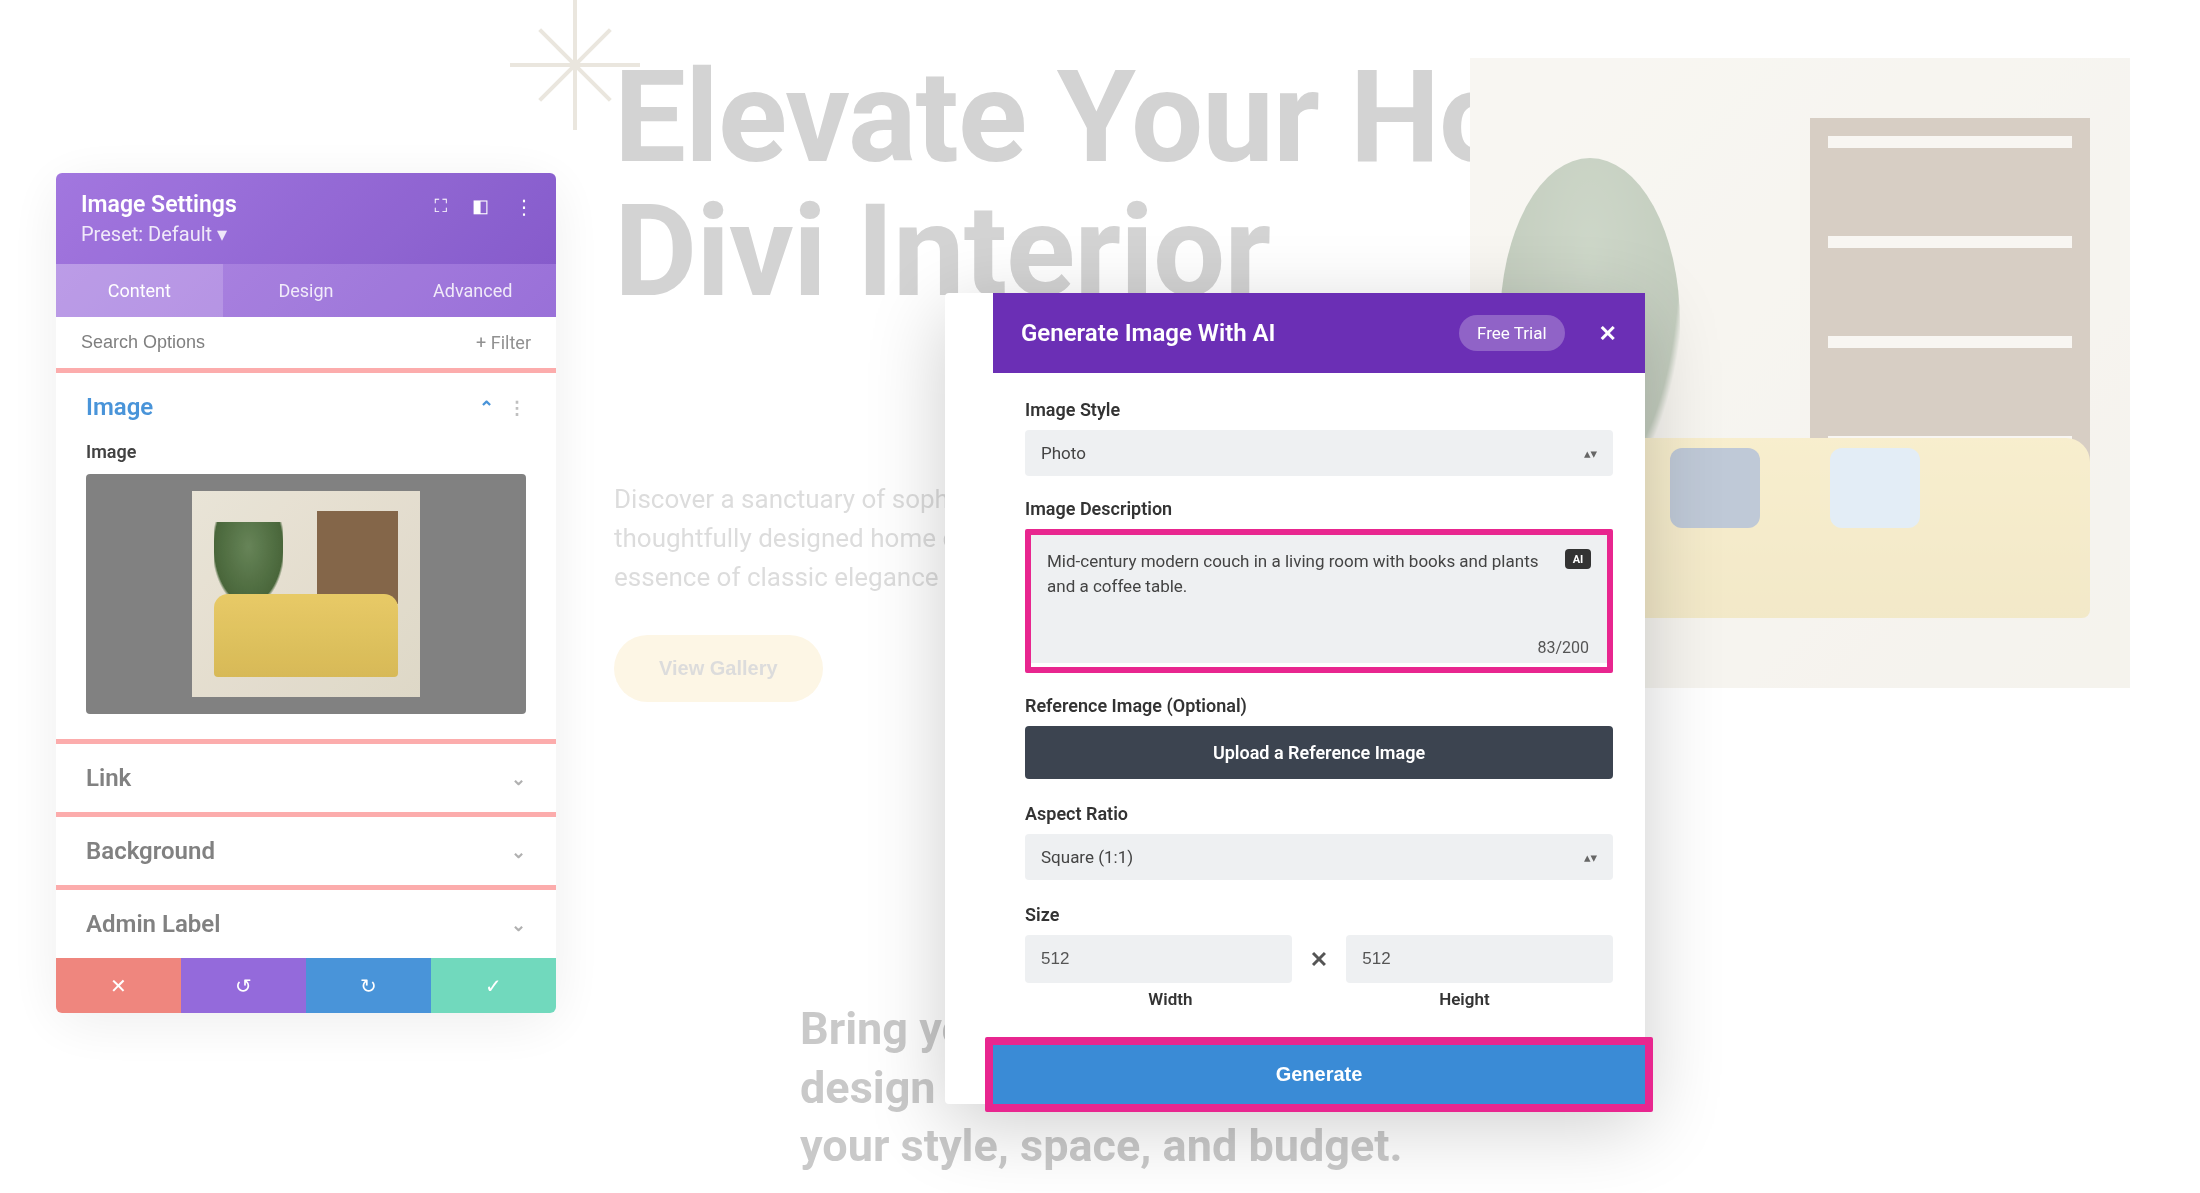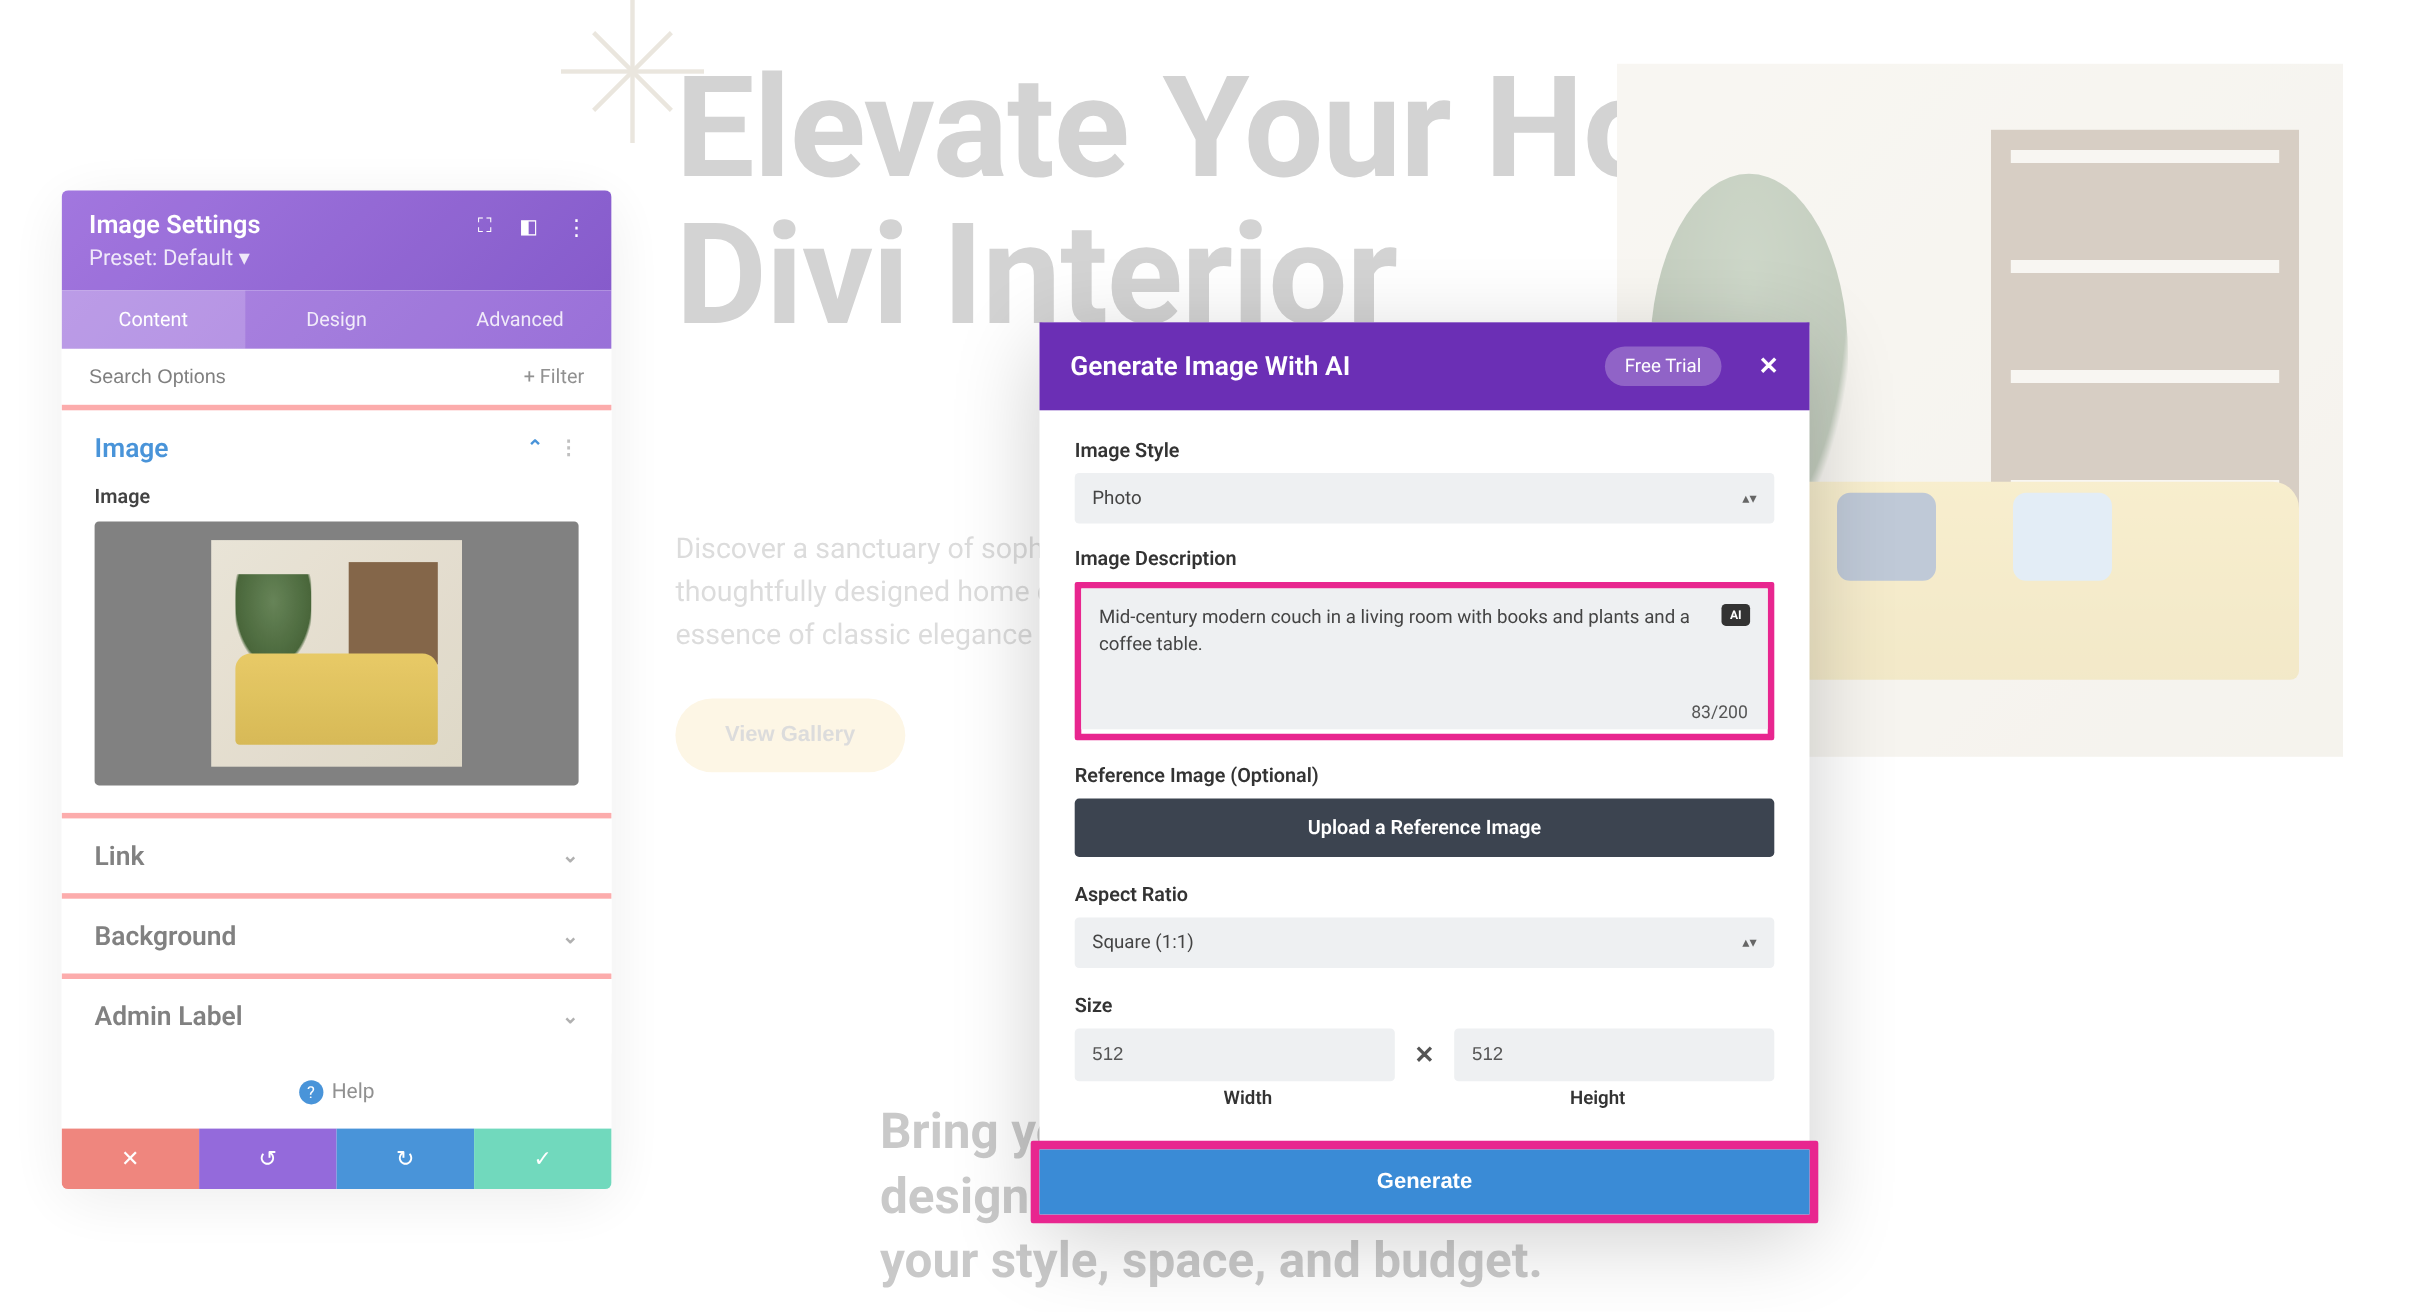--- a/index.html
+++ b/index.html
@@ -254,20 +254,21 @@
 .ai-dialog {
   position: absolute;
   left: 945px;
   top: 293px;
   width: 700px;
   background: #fff;
   box-shadow: 0 20px 80px rgba(0,0,0,0.2);
   border-radius: 4px;
   z-index: 10;
   overflow: visible;
+  padding-left: 48px;
 }
 .ai-header {
   background: #6b2fb5;
   color: #fff;
   padding: 22px 28px;
   display: flex;
   align-items: center;
   justify-content: space-between;
 }
 .ai-header .atitle { font-size: 24px; font-weight: 600; }
@@ -474,23 +475,20 @@
         <span class="chev">⌄</span>
       </div>
     </div>
     <div class="acc-section">
       <div class="acc-header">
         <span>Admin Label</span>
         <span class="chev">⌄</span>
       </div>
     </div>
   </div>
-  <div class="help-bar">
-    <span class="qi">?</span><span>Help</span>
-  </div>
   <div class="bottom-actions">
     <div class="ba ba-cancel">
         <span>✕</span>
       </div>
     <div class="ba ba-undo">
         <span>↺</span>
       </div>
     <div class="ba ba-redo">
         <span>↻</span>
       </div>

